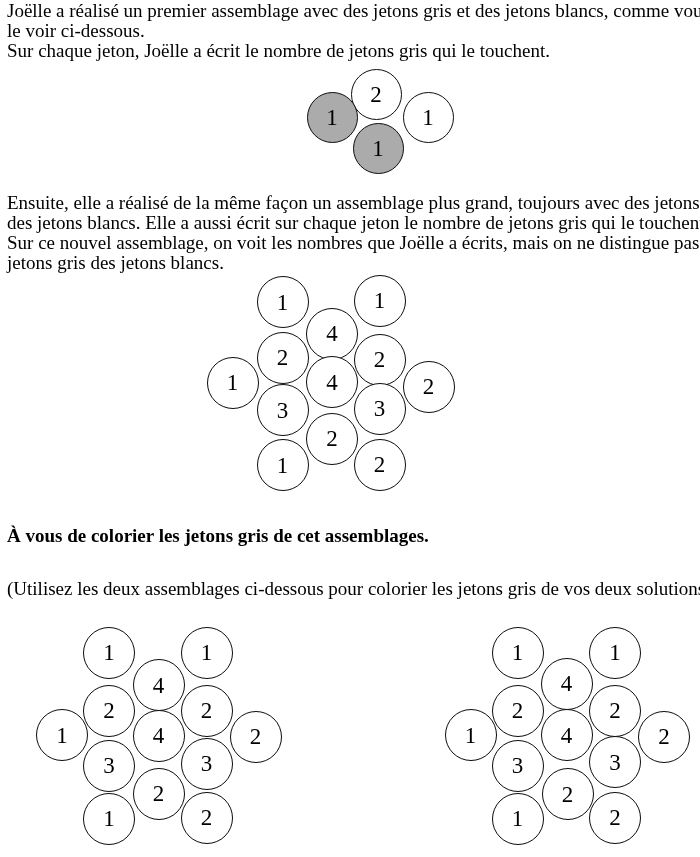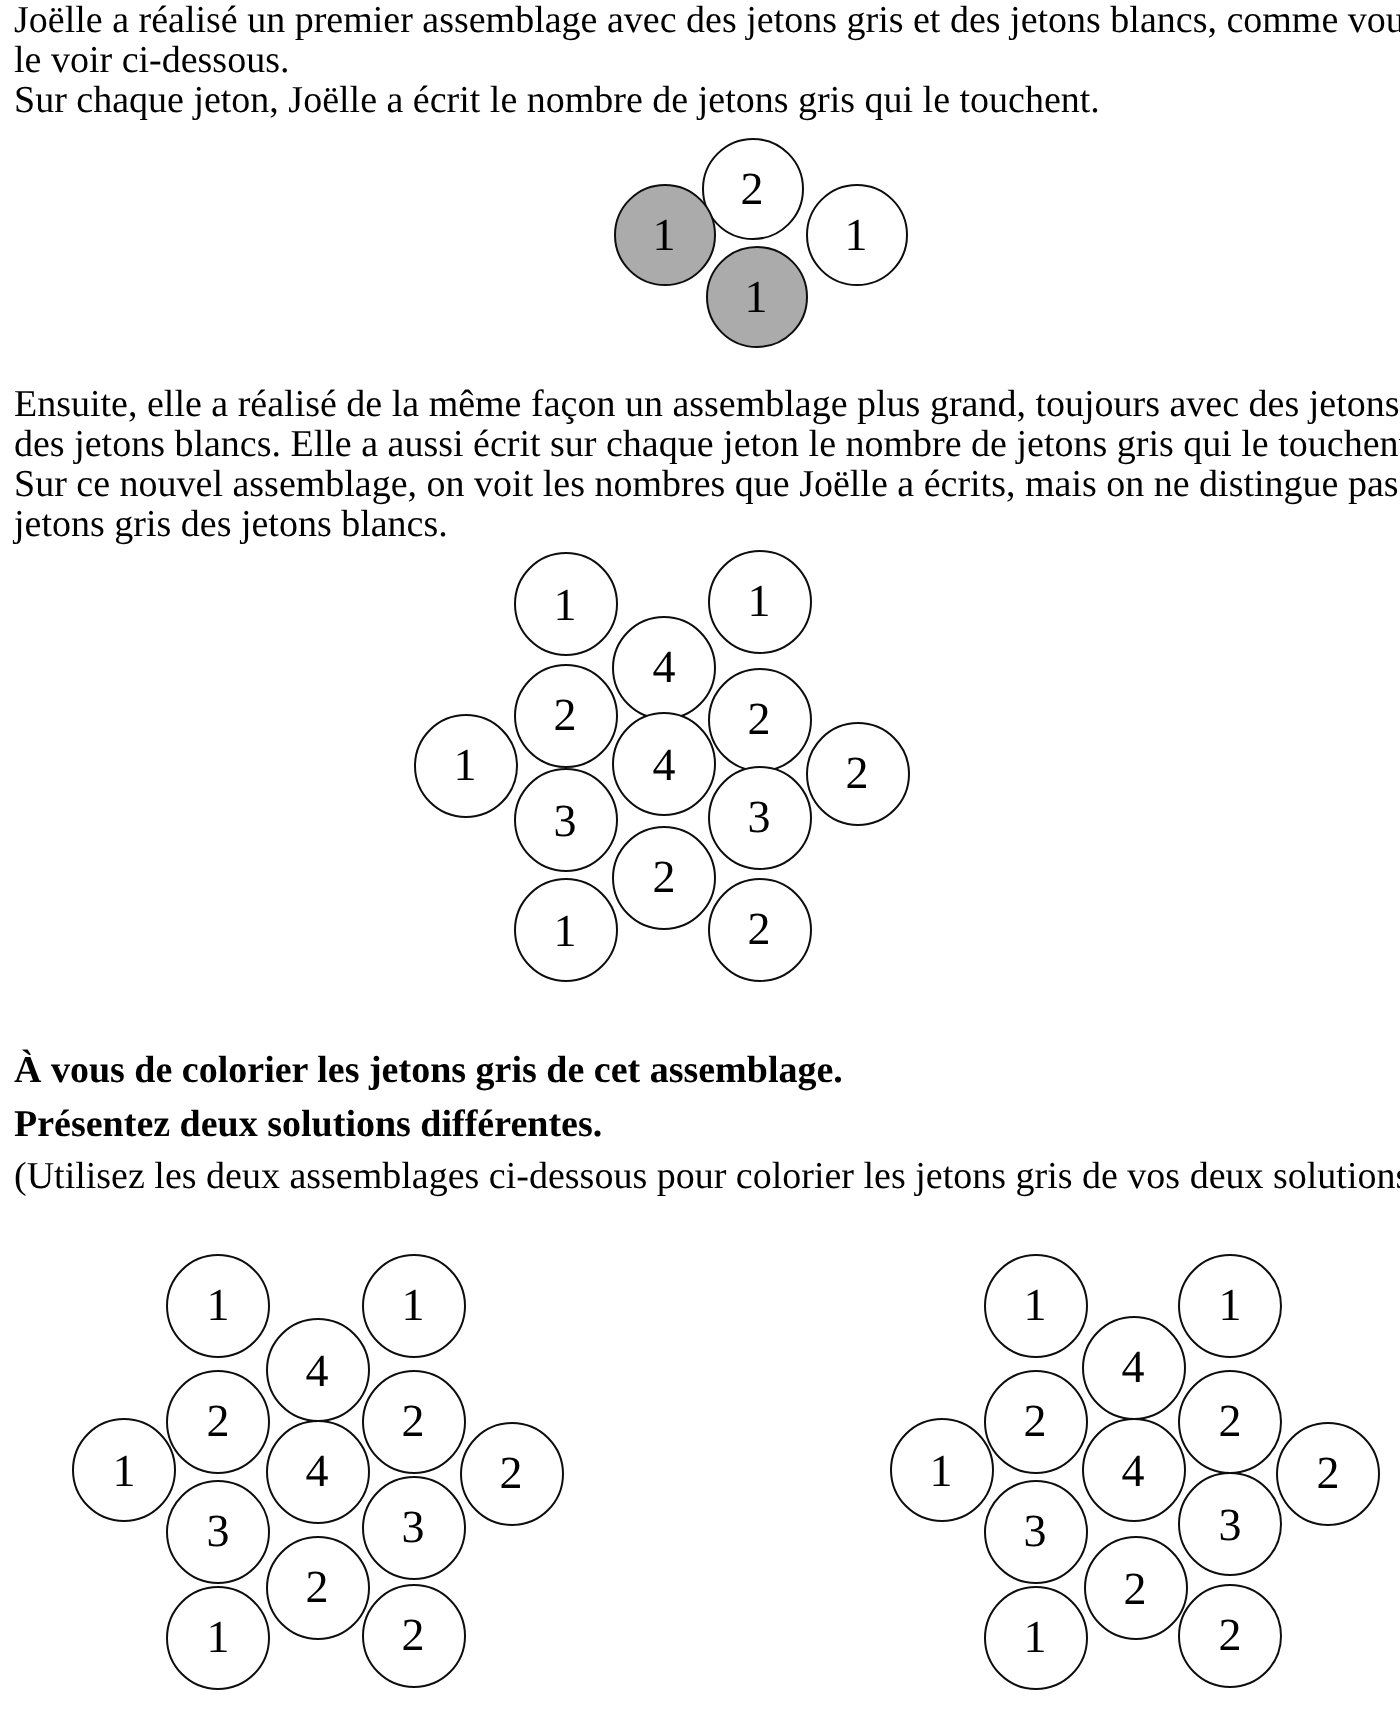--- a/index.html
+++ b/index.html
@@ -123,22 +123,21 @@
         <span class="token-label">2</span>
       </div>
       <div class="token" style="left: 256.5px; top: 439px; width: 52px; height: 52px;">
         <span class="token-label">1</span>
       </div>
       <div class="token" style="left: 353.5px; top: 438.5px; width: 52px; height: 52px;">
         <span class="token-label">2</span>
       </div>
     </div>
 
-  <div class="textblock bold" style="top:526px">À vous de colorier les jetons gris de cet assemblage.</div>
-  <div class="textblock bold" style="top:553px">Présentez deux solutions différentes.</div>
+  <div class="textblock bold" style="top:526px">À vous de colorier les jetons gris de cet assemblages.</div>
   <div class="textblock" style="top:579px">(Utilisez les deux assemblages ci-dessous pour colorier les jetons gris de vos deux solutions.)</div>
 
   <div class="figure">
       <div class="token" style="left: 83px; top: 626.5px; width: 52px; height: 52px;">
         <span class="token-label">1</span>
       </div>
       <div class="token" style="left: 180.5px; top: 626.5px; width: 52px; height: 52px;">
         <span class="token-label">1</span>
       </div>
       <div class="token" style="left: 132.5px; top: 659px; width: 52px; height: 52px;">

